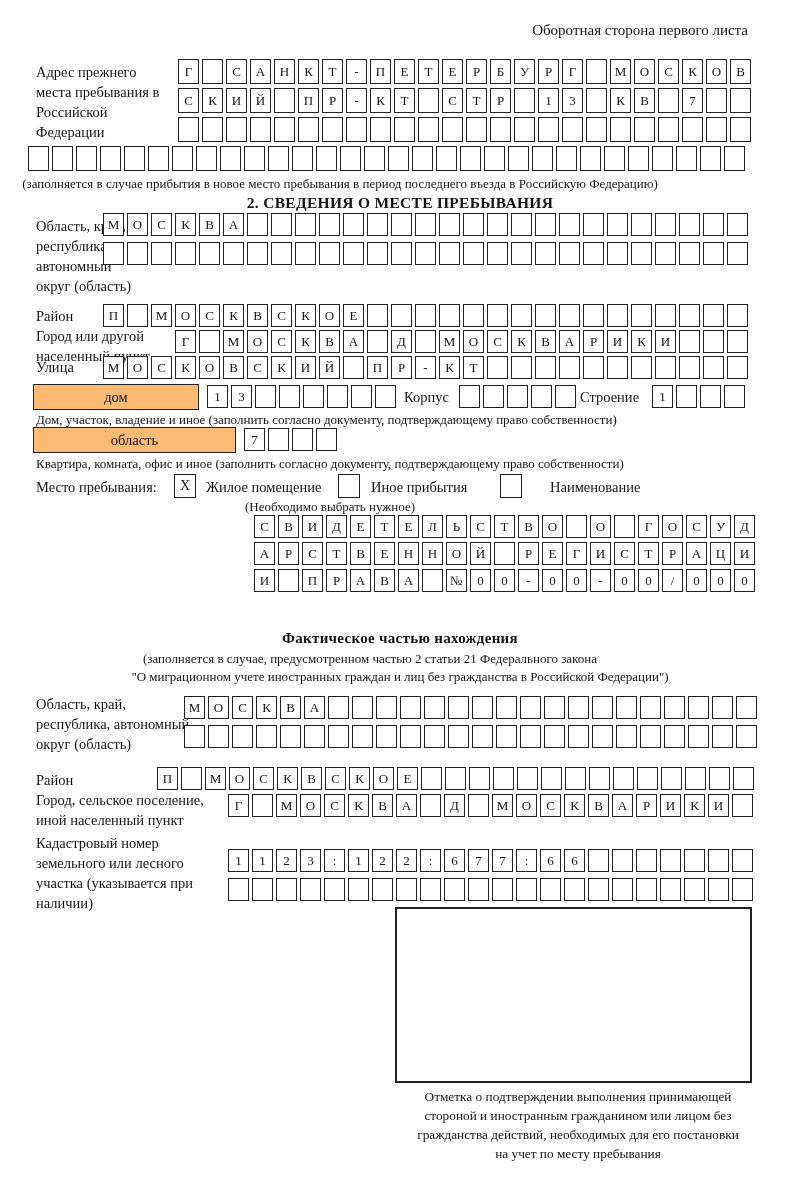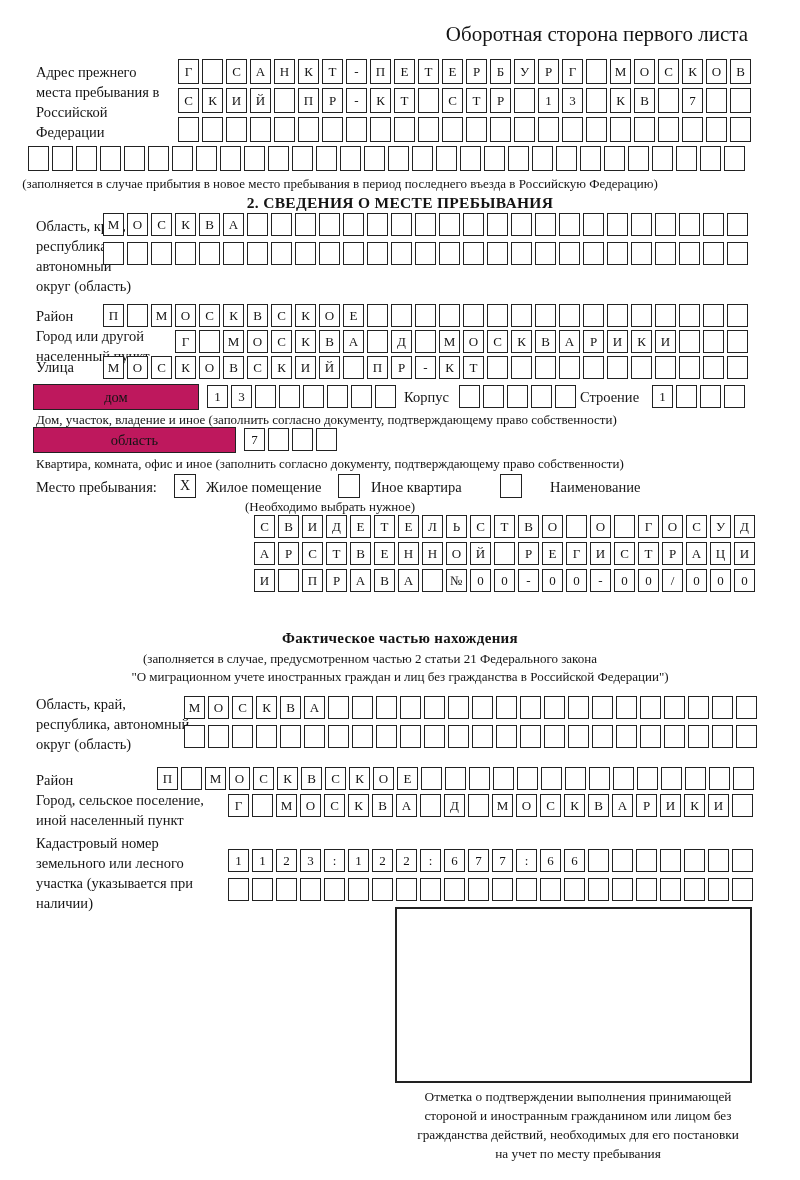--- a/index.html
+++ b/index.html
@@ -8,32 +8,32 @@
   .abs{position:absolute;}
   .lbl{font-size:14.5px;line-height:20px;}
   .cap{font-size:13px;}
   .center{text-align:center;}
   .title{font-weight:bold;font-size:15.5px;text-align:center;letter-spacing:.3px;}
   .boxrow{display:flex;gap:3px;}
   .cb{flex:0 0 21px;width:21px;height:23px;border:1.5px solid #222;box-sizing:border-box;
       display:flex;align-items:center;justify-content:center;font-size:13px;background:#fff;}
   .tall .cb{height:25px;}
   .widebox{border:1.5px solid #222;box-sizing:border-box;display:flex;align-items:center;
-      justify-content:center;font-size:14.5px;background:#be185d;}
+      justify-content:center;font-size:14.5px;background:#fdba74;}
   .ckb{width:22px;height:24px;border:1.5px solid #222;box-sizing:border-box;display:flex;
       align-items:center;justify-content:center;font-size:14px;background:#fff;}
   .stampbox{border:2px solid #222;box-sizing:border-box;background:#fff;}
   .capline{font-size:13.3px;line-height:19px;text-align:center;}
 </style>
 </head>
 <body>
 
 <div class="page">
 
-  <div class="abs" style="left:0;right:52px;top:22px;text-align:right;font-size:21px;">Оборотная сторона первого листа</div>
+  <div class="abs" style="left:0;right:52px;top:22px;text-align:right;font-size:15px;">Оборотная сторона первого листа</div>
 
   <div class="abs lbl" style="left:36px;top:62px;width:124px;">Адрес прежнего места пребывания в Российской Федерации</div>
   <div class="abs boxrow tall" style="left:178px;top:59px;">
       <span class="cb">Г</span>
       <span class="cb"></span>
       <span class="cb">С</span>
       <span class="cb">А</span>
       <span class="cb">Н</span>
       <span class="cb">К</span>
       <span class="cb">Т</span>
@@ -327,21 +327,21 @@
       <span class="cb"></span>
       <span class="cb"></span>
       <span class="cb"></span>
     </div>
   <div class="abs cap" style="left:36px;top:456px;">Квартира, комната, офис и иное (заполнить согласно документу, подтверждающему право собственности)</div>
 
   <div class="abs lbl" style="left:36px;top:477px;">Место пребывания:</div>
   <div class="abs ckb" style="left:174px;top:474px;">X</div>
   <div class="abs lbl" style="left:206px;top:477px;">Жилое помещение</div>
   <div class="abs ckb" style="left:338px;top:474px;"></div>
-  <div class="abs lbl" style="left:371px;top:477px;">Иное квартира</div>
+  <div class="abs lbl" style="left:371px;top:477px;">Иное прибытия</div>
   <div class="abs ckb" style="left:500px;top:474px;"></div>
   <div class="abs lbl" style="left:550px;top:477px;">Наименование</div>
   <div class="abs cap center" style="left:130px;top:499px;width:400px;">(Необходимо выбрать нужное)</div>
 
   <div class="abs boxrow" style="left:254px;top:515px;">
       <span class="cb">С</span>
       <span class="cb">В</span>
       <span class="cb">И</span>
       <span class="cb">Д</span>
       <span class="cb">Е</span>

